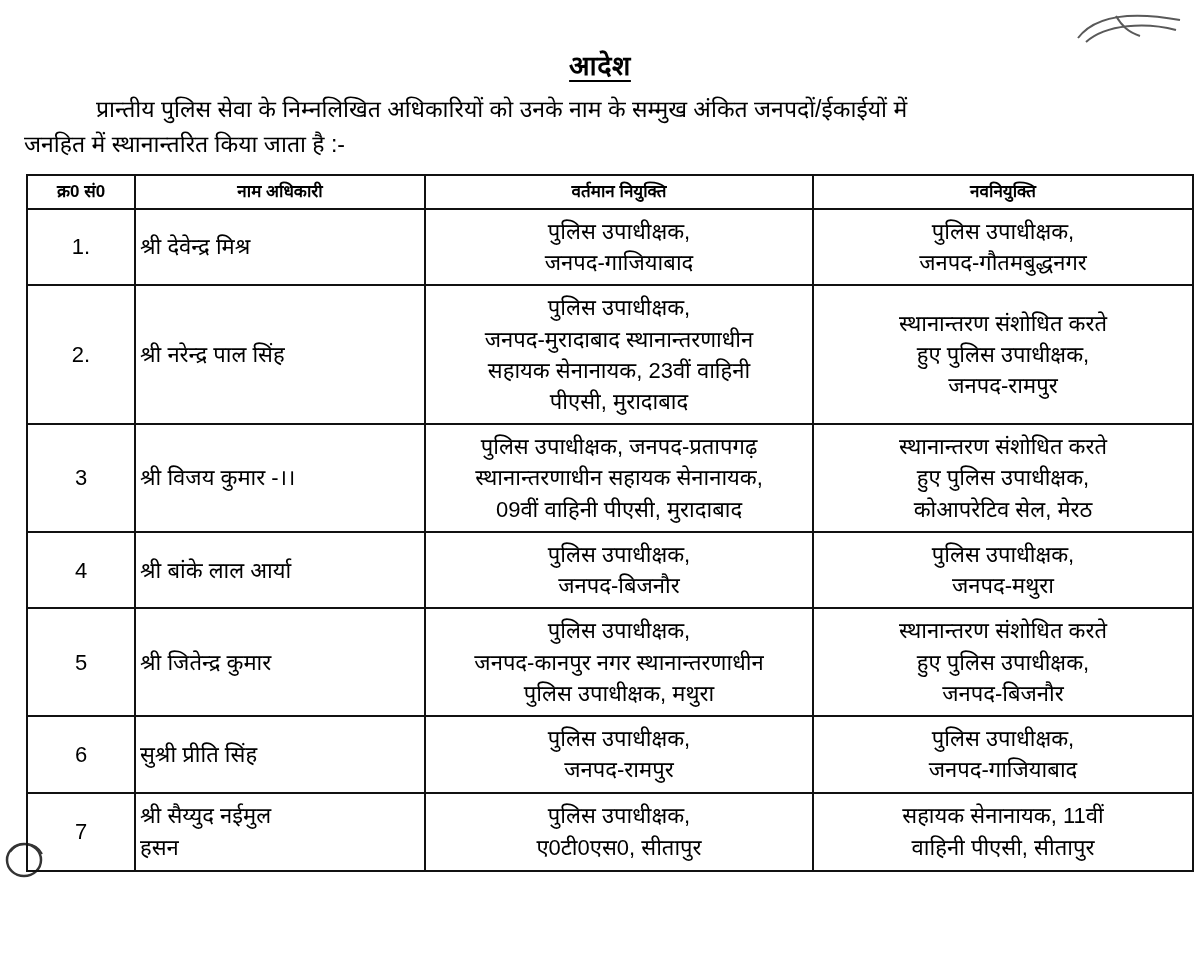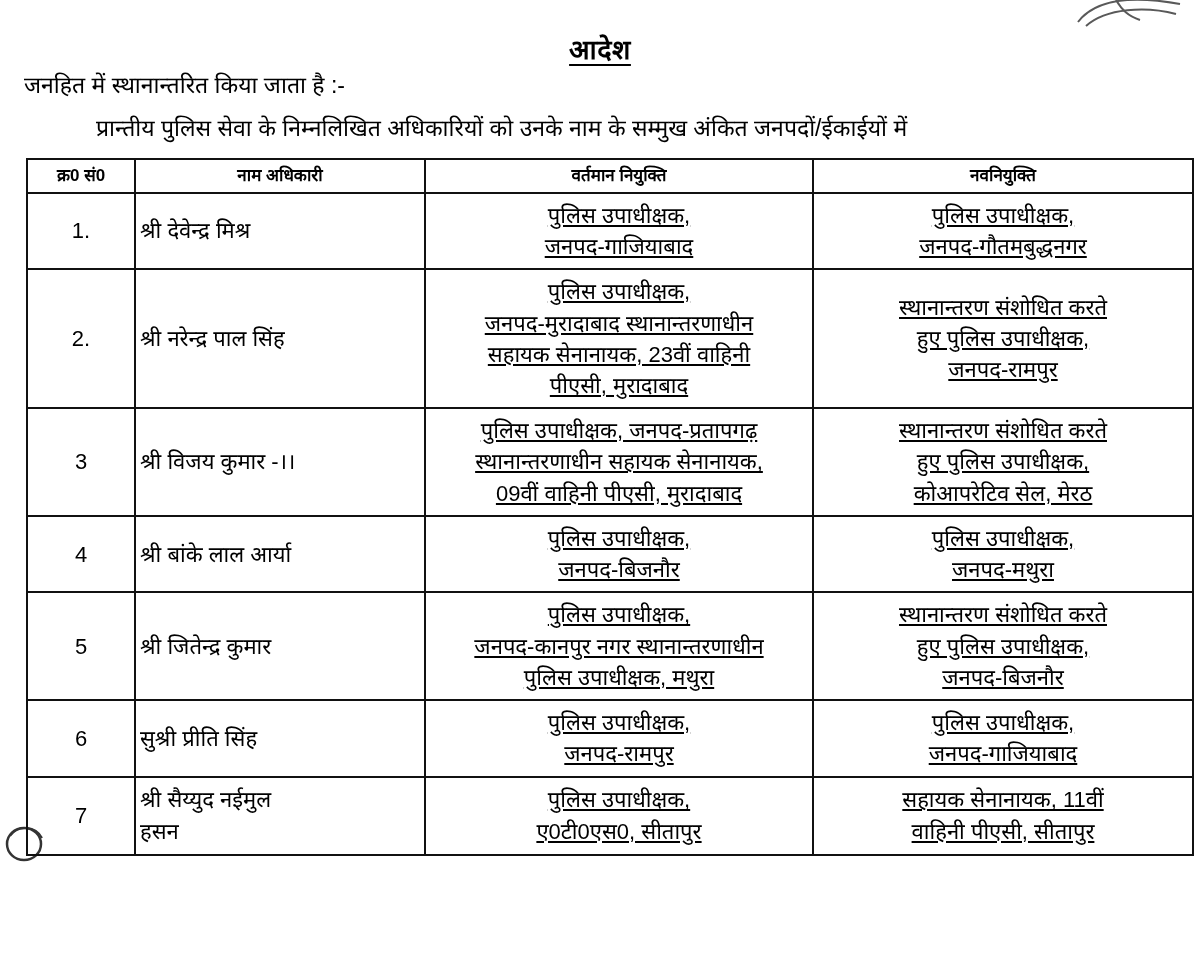--- a/index.html
+++ b/index.html
@@ -14,20 +14,21 @@
     font-family: "Liberation Sans", "DejaVu Sans", sans-serif;
     color: #000;
     overflow: hidden;
   }
   .page {
     position: relative;
     width: 1200px;
     height: 858px;
     padding: 16px;
     box-sizing: border-box;
+    margin-top: 16px;
   }
   .stamp-mark {
     position: absolute;
     top: -6px;
     right: 14px;
     width: 110px;
     height: 34px;
     overflow: hidden;
     opacity: .75;
   }
@@ -79,21 +80,20 @@
   td.sno {
     text-align: center;
     font-size: 24px;
   }
   td.name {
     text-align: left;
     padding-left: 14px;
   }
   td.current, td.newpost {
     text-align: center;
-    text-decoration: underline;
   }
   .cell-line { display: block; white-space: nowrap; }
 
   .row-1 td { height: 60px; }
   .row-7 td { height: 64px; }
 
   .pen-scribble {
     position: absolute;
     left: 2px;
     bottom: -8px;
@@ -110,25 +110,25 @@
   <div class="stamp-mark">
     <svg width="110" height="34" viewBox="0 0 110 34">
       <path d="M2 28 C 20 4, 60 2, 104 10" stroke="#222" stroke-width="2" fill="none"></path>
       <path d="M10 32 C 30 14, 70 12, 100 20" stroke="#222" stroke-width="2" fill="none"></path>
       <path d="M40 6 C 46 16, 52 22, 64 26" stroke="#222" stroke-width="2" fill="none"></path>
     </svg>
   </div>
 
   <div class="doc-title">आदेश</div>
 
+  <div class="intro">
+    <span class="indent"></span><span>प्रान्तीय पुलिस सेवा के निम्नलिखित अधिकारियों को उनके नाम के सम्मुख अंकित जनपदों/ईकाईयों में</span>
+  </div>
   <div class="intro intro-line2">
     <span>जनहित में स्थानान्तरित किया जाता है :-</span>
-  </div>
-  <div class="intro">
-    <span class="indent"></span><span>प्रान्तीय पुलिस सेवा के निम्नलिखित अधिकारियों को उनके नाम के सम्मुख अंकित जनपदों/ईकाईयों में</span>
   </div>
 
   <table class="order-table">
     <colgroup>
       <col class="c-sno">
         <col class="c-name">
         <col class="c-current">
         <col class="c-new">
     </colgroup>
     <thead>

